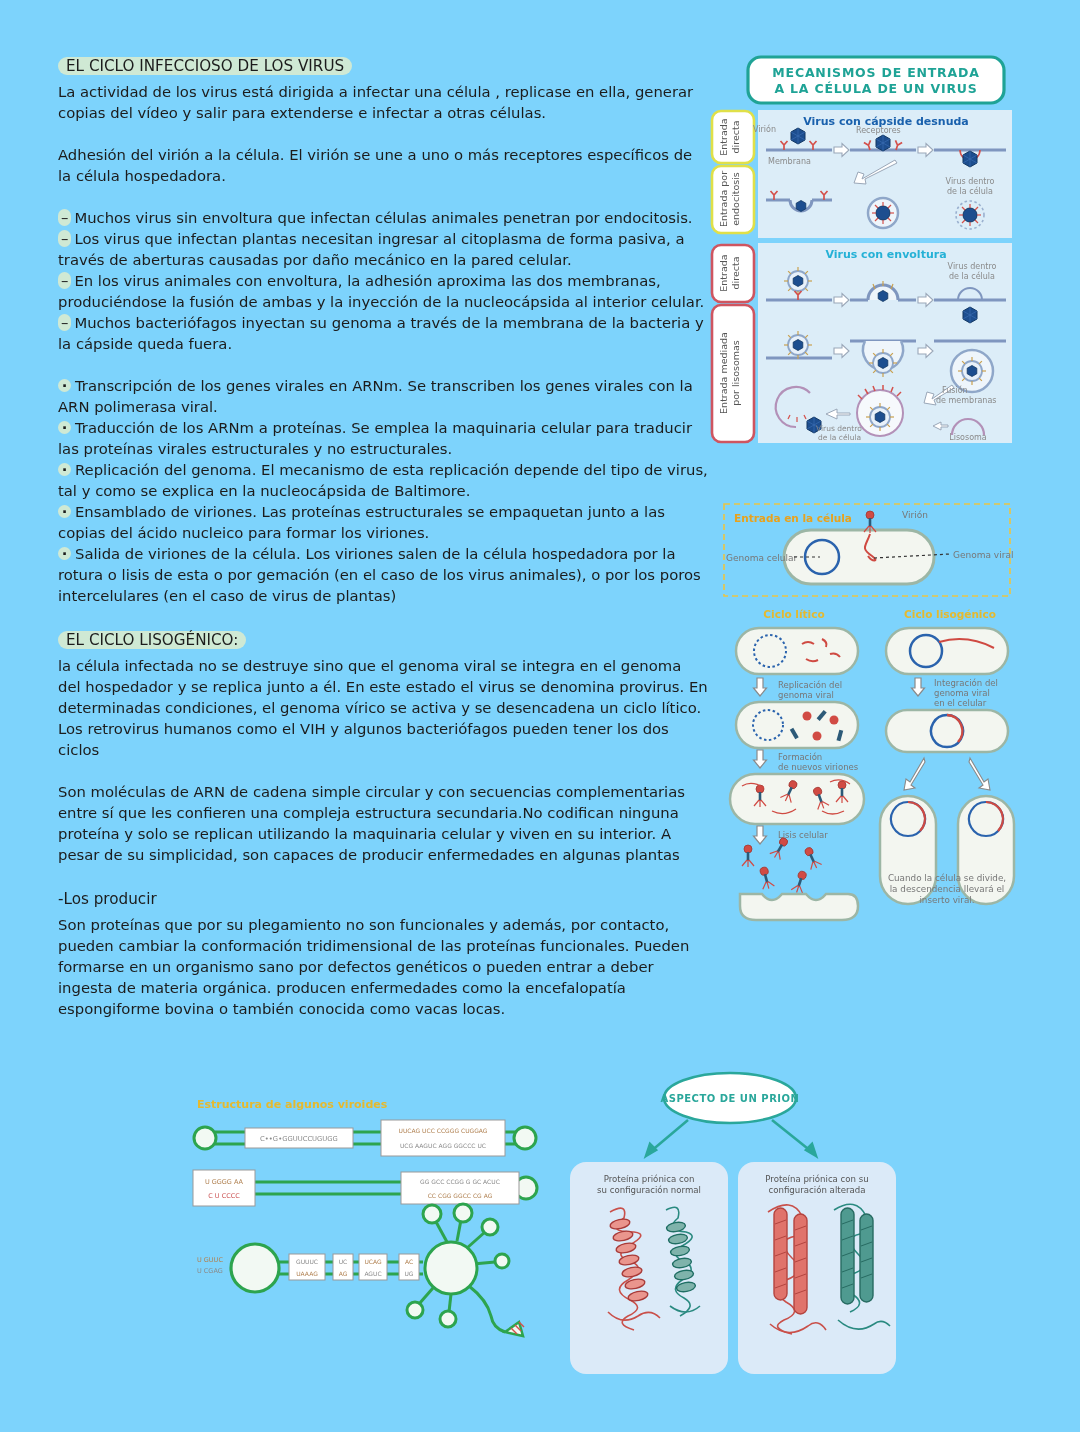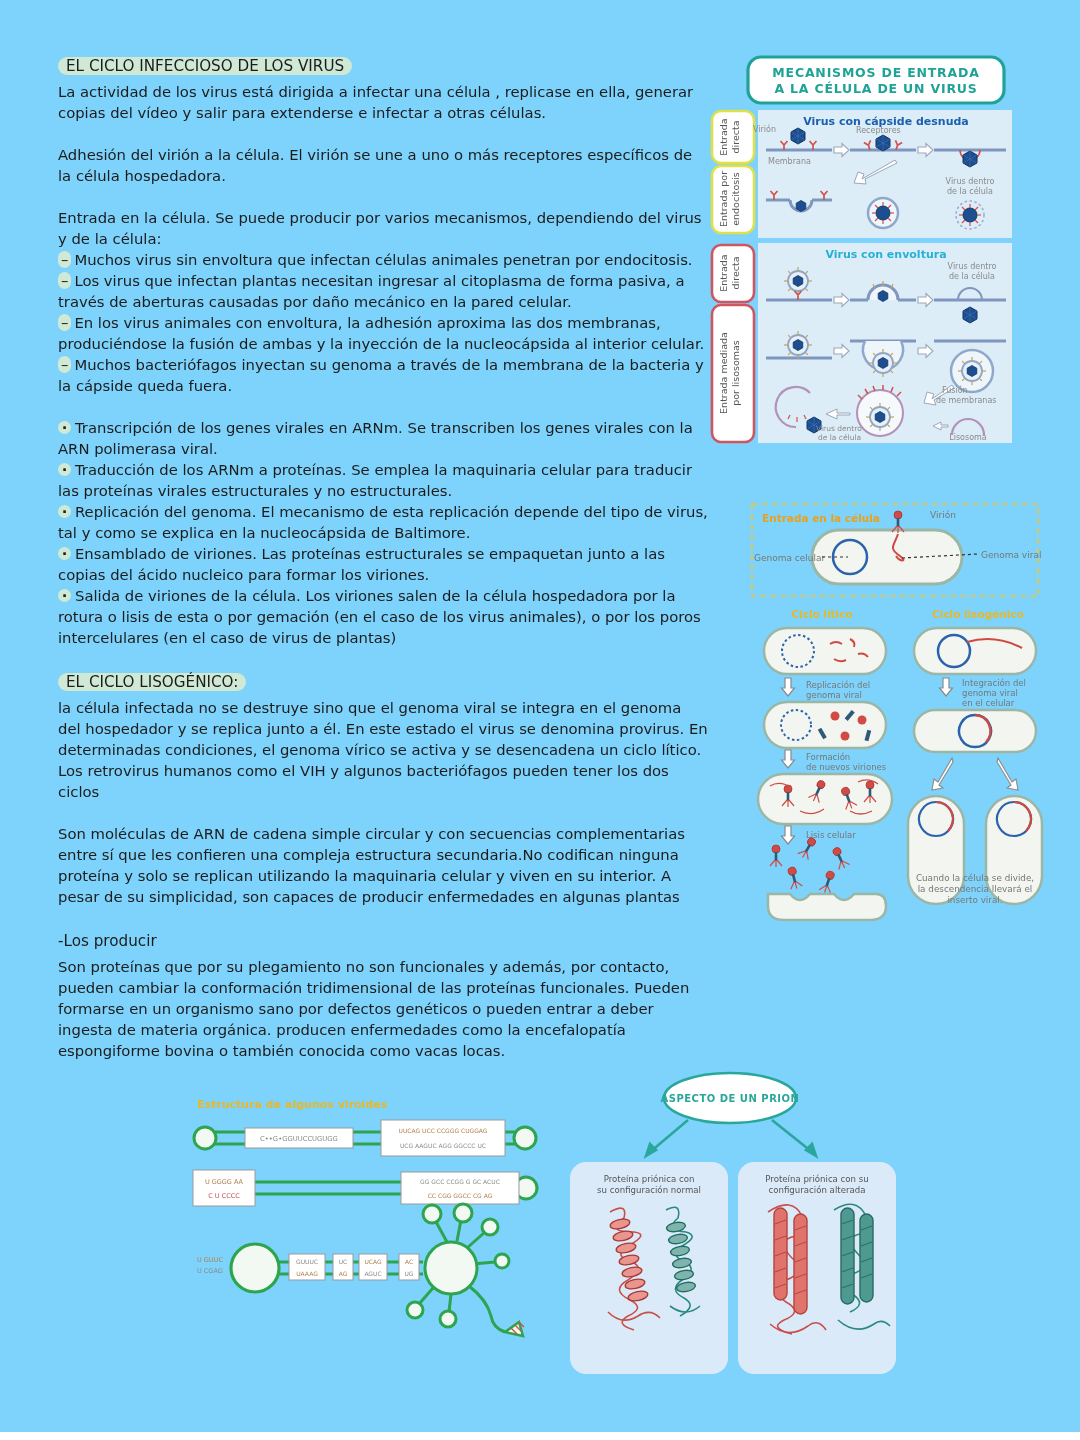--- a/index.html
+++ b/index.html
@@ -23,21 +23,20 @@
 </style>
 </head>
 <body>
 
 <div class="page">
 
   <div class="notes">
     <div class="nh"><span class="hl">EL CICLO INFECCIOSO DE LOS VIRUS</span></div>
     <p class="para">La actividad de los virus está dirigida a infectar una célula , replicase en ella, generar copias del vídeo y salir para extenderse e infectar a otras células.</p>
     <p class="para">Adhesión del virión a la célula. El virión se une a uno o más receptores específicos de la célula hospedadora.</p>
-    <p class="tight">Entrada en la célula. Se puede producir por varios mecanismos, dependiendo del virus y de la célula:</p>
     <div class="blist">
       <div class="bitem"><span class="mk-dash">–</span><span>Muchos virus sin envoltura que infectan células animales penetran por endocitosis.</span></div>
       <div class="bitem"><span class="mk-dash">–</span><span>Los virus que infectan plantas necesitan ingresar al citoplasma de forma pasiva, a través de aberturas causadas por daño mecánico en la pared celular.</span></div>
       <div class="bitem"><span class="mk-dash">–</span><span>En los virus animales con envoltura, la adhesión aproxima las dos membranas, produciéndose la fusión de ambas y la inyección de la nucleocápsida al interior celular.</span></div>
       <div class="bitem"><span class="mk-dash">–</span><span>Muchos bacteriófagos inyectan su genoma a través de la membrana de la bacteria y la cápside queda fuera.</span></div>
     </div>
     <div class="blist">
       <div class="bitem"><span class="mk-dot">·</span><span>Transcripción de los genes virales en ARNm. Se transcriben los genes virales con la ARN polimerasa viral.</span></div>
       <div class="bitem"><span class="mk-dot">·</span><span>Traducción de los ARNm a proteínas. Se emplea la maquinaria celular para traducir las proteínas virales estructurales y no estructurales.</span></div>
       <div class="bitem"><span class="mk-dot">·</span><span>Replicación del genoma. El mecanismo de esta replicación depende del tipo de virus, tal y como se explica en la nucleocápsida de Baltimore.</span></div>
@@ -221,21 +220,21 @@
         <use href="#nv" x="104" y="372"></use>
         <text x="106" y="378" font-size="7.5" fill="#8a8a8a">Virus dentro</text>
         <text x="108" y="387" font-size="7.5" fill="#8a8a8a">de la célula</text>
         <path d="M242,382 a16,16 0 0 1 32,0" fill="none" stroke="#b391b8" stroke-width="2.2"></path>
         <polygon points="238,372 231,372 231,369 223,373 231,377 231,374 238,374" fill="#fff" stroke="#9aa7b8" stroke-width="1"></polygon>
         <text x="258" y="387" text-anchor="middle" font-size="8" fill="#8a8a8a">Lisosoma</text>
       </g>
     </svg>
   </div>
 
-  <div class="diag" style="left:750px;top:496px;">
+  <div class="diag" style="left:722px;top:496px;">
     <svg width="300" height="430" viewBox="0 0 300 430">
       <defs>
         <g id="ph">
             <circle cy="-7" r="4" fill="#d14b44" stroke="#a33630" stroke-width="0.8"></circle>
             <rect x="-1.3" y="-4" width="2.6" height="9" fill="#2c5a78"></rect>
             <path d="M-1,4 L-6,10 M1,4 L6,10 M0,4 V11" stroke="#d14b44" stroke-width="1.2" fill="none"></path>
           </g>
         <g id="arrDn">
             <polygon points="-3,0 -3,10 -6.5,10 0,18 6.5,10 3,10 3,0" fill="#fff" stroke="#8a8a8a" stroke-width="1.2"></polygon>
           </g>

